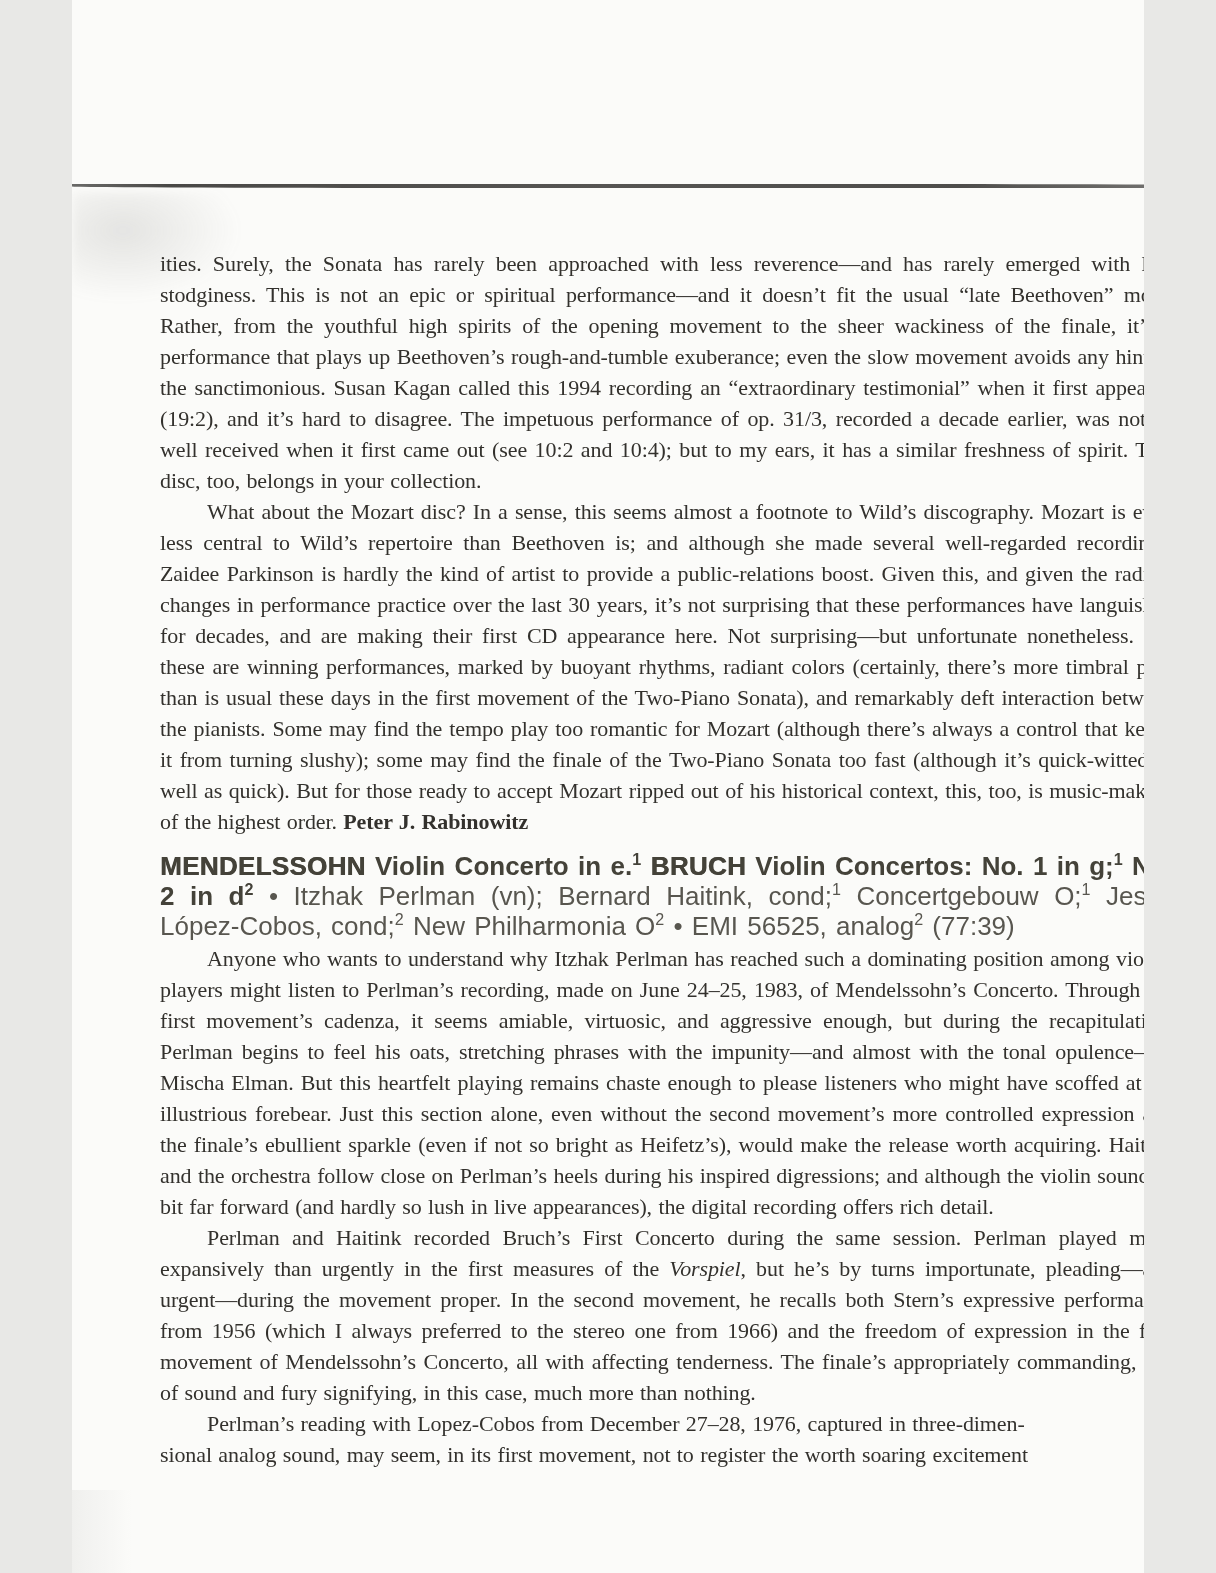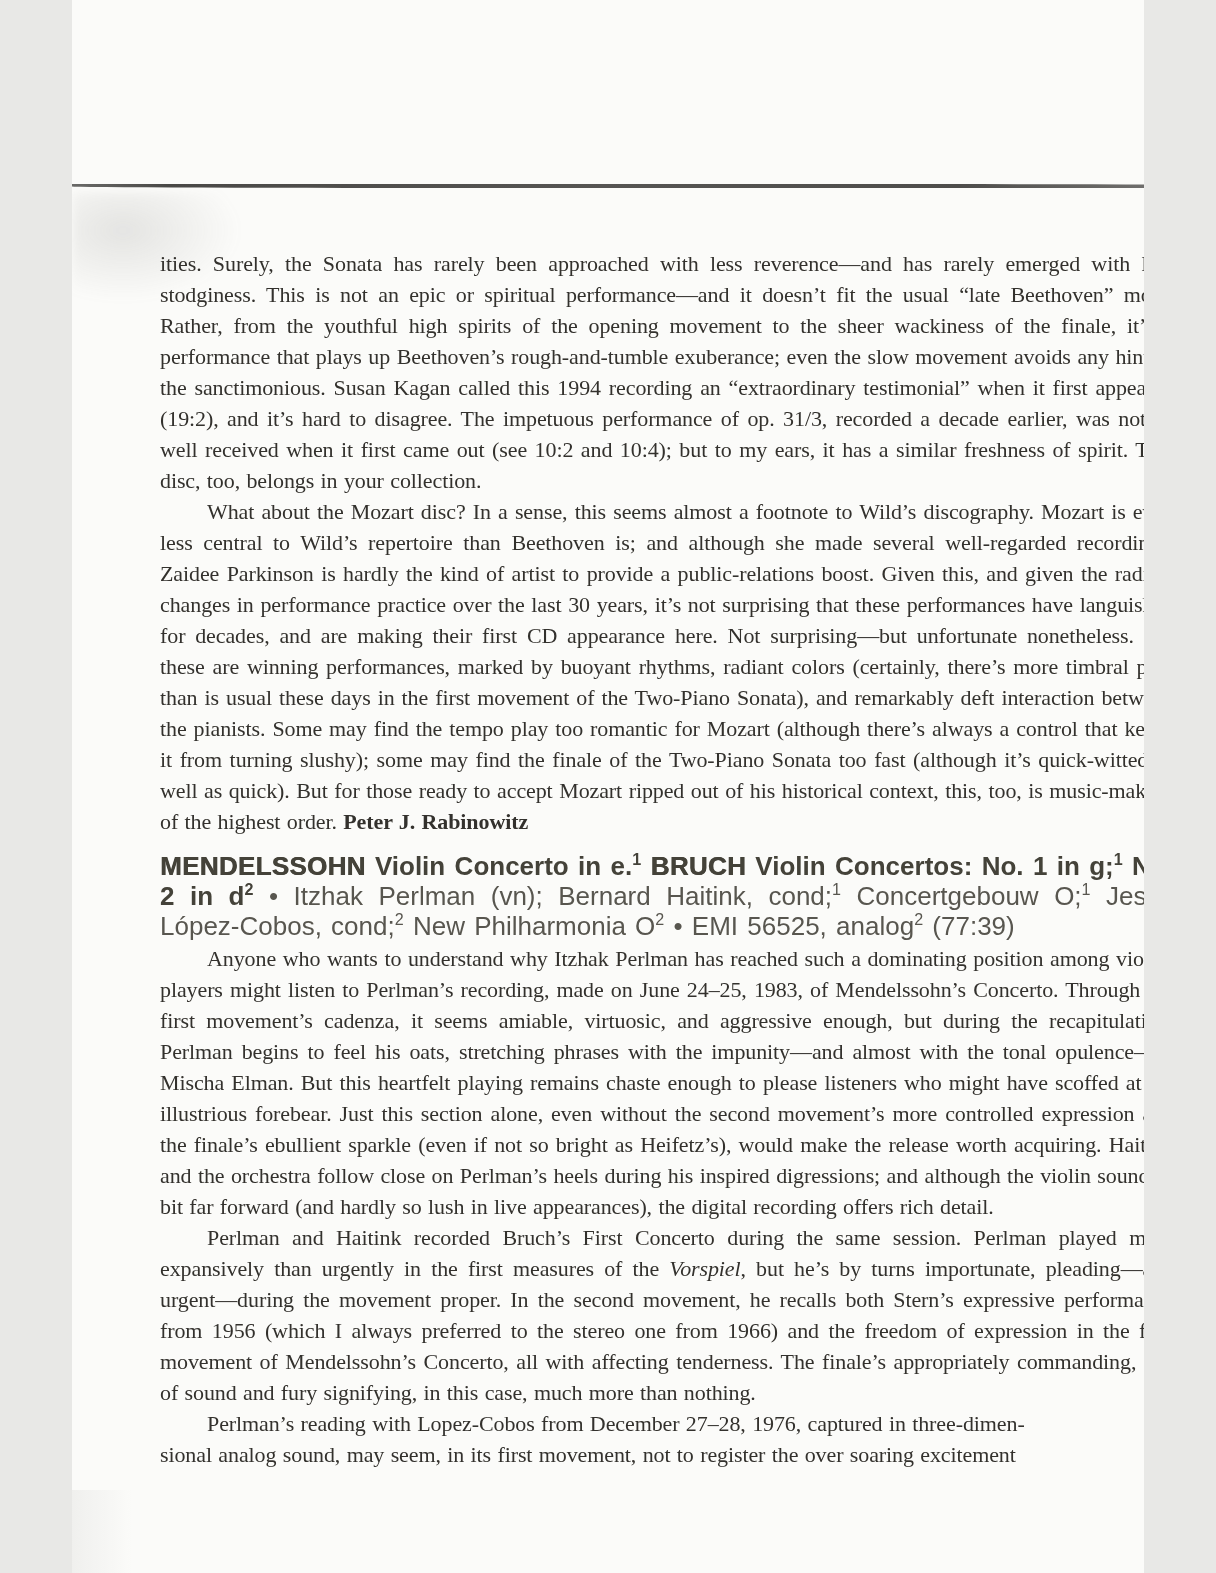--- a/index.html
+++ b/index.html
@@ -99,15 +99,15 @@
   <div class="top-rule"></div>
   <div class="smudge"></div>
   <div class="smudge2"></div>
 
   <div class="column">
     <p class="body"><span>ities. Surely, the Sonata has rarely been approached with less reverence—and has rarely emerged with less stodginess. This is not an epic or spiritual performance—and it doesn’t fit the usual “late Beethoven” mold. Rather, from the youthful high spirits of the opening movement to the sheer wackiness of the finale, it’s a performance that plays up Beethoven’s rough-and-tumble exuberance; even the slow movement avoids any hint of the sanctimonious. Susan Kagan called this 1994 recording an “extraordinary testimonial” when it first appeared (19:2), and it’s hard to disagree. The impetuous performance of op. 31/3, recorded a decade earlier, was not so well received when it first came out (see 10:2 and 10:4); but to my ears, it has a similar freshness of spirit. This disc, too, belongs in your collection.</span></p>
     <p class="body ind"><span>What about the Mozart disc? In a sense, this seems almost a footnote to Wild’s discography. Mozart is even less central to Wild’s repertoire than Beethoven is; and although she made several well-regarded recordings, Zaidee Parkinson is hardly the kind of artist to provide a public-relations boost. Given this, and given the radical changes in performance practice over the last 30 years, it’s not surprising that these performances have languished for decades, and are making their first CD appearance here. Not surprising—but unfortunate nonetheless. For these are winning performances, marked by buoyant rhythms, radiant colors (certainly, there’s more timbral play than is usual these days in the first movement of the Two-Piano Sonata), and remarkably deft interaction between the pianists. Some may find the tempo play too romantic for Mozart (although there’s always a control that keeps it from turning slushy); some may find the finale of the Two-Piano Sonata too fast (although it’s quick-witted as well as quick). But for those ready to accept Mozart ripped out of his historical context, this, too, is music-making of the highest order. </span><span class="b">Peter J. Rabinowitz</span></p>
     <p class="header"><span class="xb">MENDELSSOHN</span><span class="b"> Violin Concerto in e.</span><sup class="b">1</sup><span class="b"> </span><span class="xb">BRUCH</span><span class="b"> Violin Concertos: No. 1 in g;</span><sup class="b">1</sup><span class="b"> No. 2 in d</span><sup class="b">2</sup><span> • Itzhak Perlman (vn); Bernard Haitink, cond;</span><sup>1</sup><span> Concertgebouw O;</span><sup>1</sup><span> Jesús López-Cobos, cond;</span><sup>2</sup><span> New Philharmonia O</span><sup>2</sup><span> • EMI 56525, analog</span><sup>2</sup><span> (77:39)</span></p>
     <p class="body ind"><span>Anyone who wants to understand why Itzhak Perlman has reached such a dominating position among violin-players might listen to Perlman’s recording, made on June 24–25, 1983, of Mendelssohn’s Concerto. Through the first movement’s cadenza, it seems amiable, virtuosic, and aggressive enough, but during the recapitulation, Perlman begins to feel his oats, stretching phrases with the impunity—and almost with the tonal opulence—of Mischa Elman. But this heartfelt playing remains chaste enough to please listeners who might have scoffed at his illustrious forebear. Just this section alone, even without the second movement’s more controlled expression and the finale’s ebullient sparkle (even if not so bright as Heifetz’s), would make the release worth acquiring. Haitink and the orchestra follow close on Perlman’s heels during his inspired digressions; and although the violin sounds a bit far forward (and hardly so lush in live appearances), the digital recording offers rich detail.</span></p>
     <p class="body ind"><span>Perlman and Haitink recorded Bruch’s First Concerto during the same session. Perlman played more expansively than urgently in the first measures of the </span><span class="i">Vorspiel</span><span>, but he’s by turns importunate, pleading—and urgent—during the movement proper. In the second movement, he recalls both Stern’s expressive performance from 1956 (which I always preferred to the stereo one from 1966) and the freedom of expression in the first movement of Mendelssohn’s Concerto, all with affecting tenderness. The finale’s appropriately commanding, full of sound and fury signifying, in this case, much more than nothing.</span></p>
-    <p class="body ind"><span>Perlman’s reading with Lopez-Cobos from December 27–28, 1976, captured in three-dimen-</span><br><span>sional analog sound, may seem, in its first movement, not to register the over soaring excitement</span></p>
+    <p class="body ind"><span>Perlman’s reading with Lopez-Cobos from December 27–28, 1976, captured in three-dimen-</span><br><span>sional analog sound, may seem, in its first movement, not to register the worth soaring excitement</span></p>
   </div>
 </div>
 
 </body></html>

